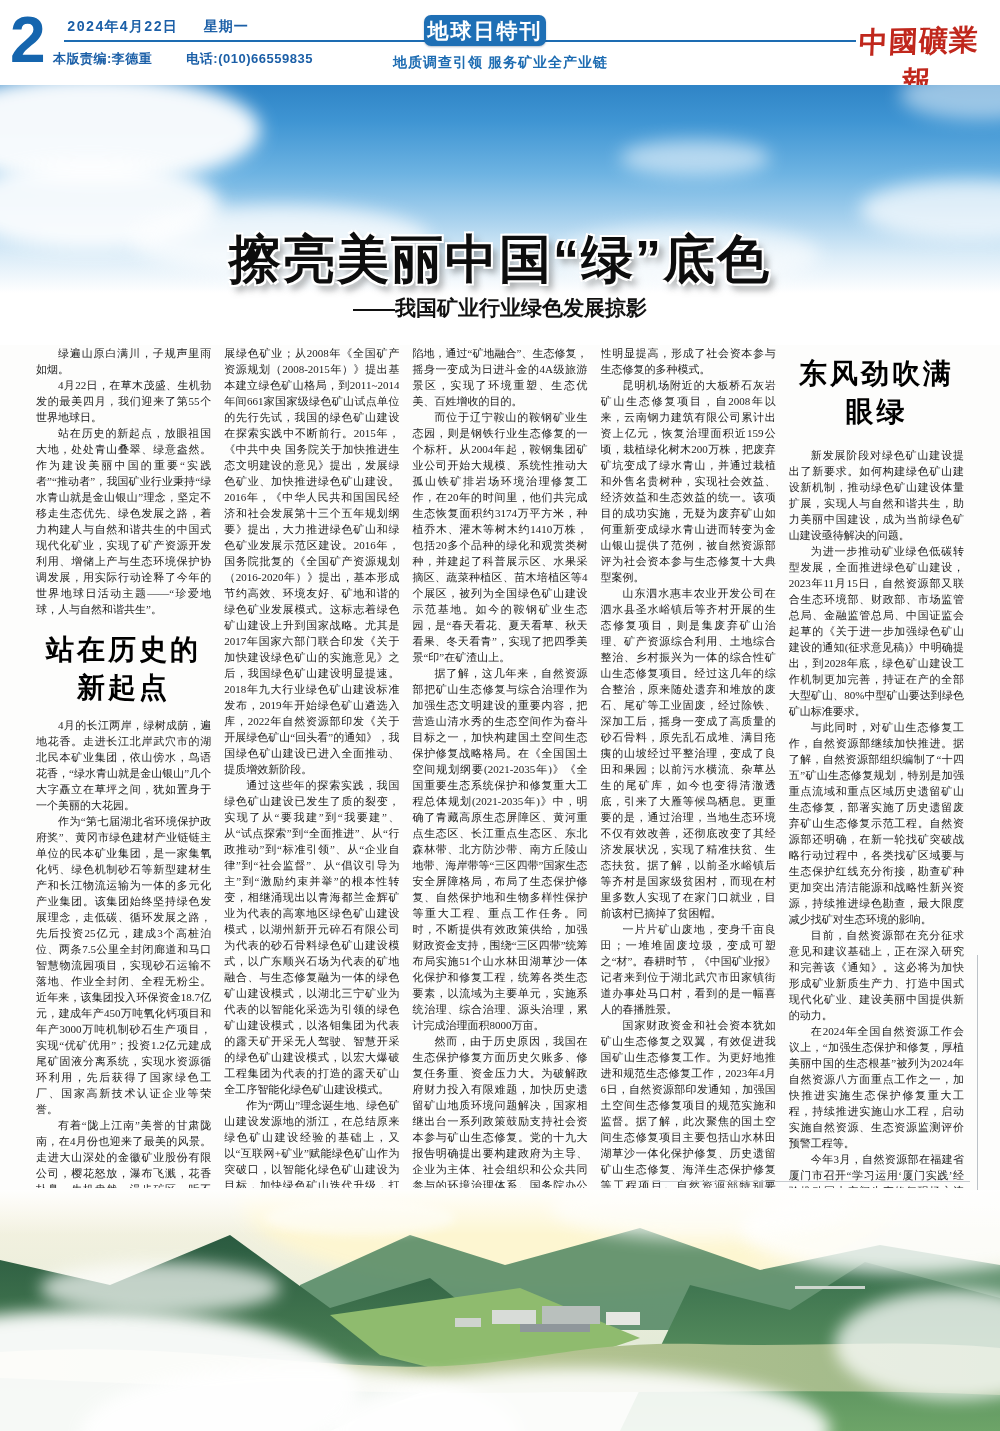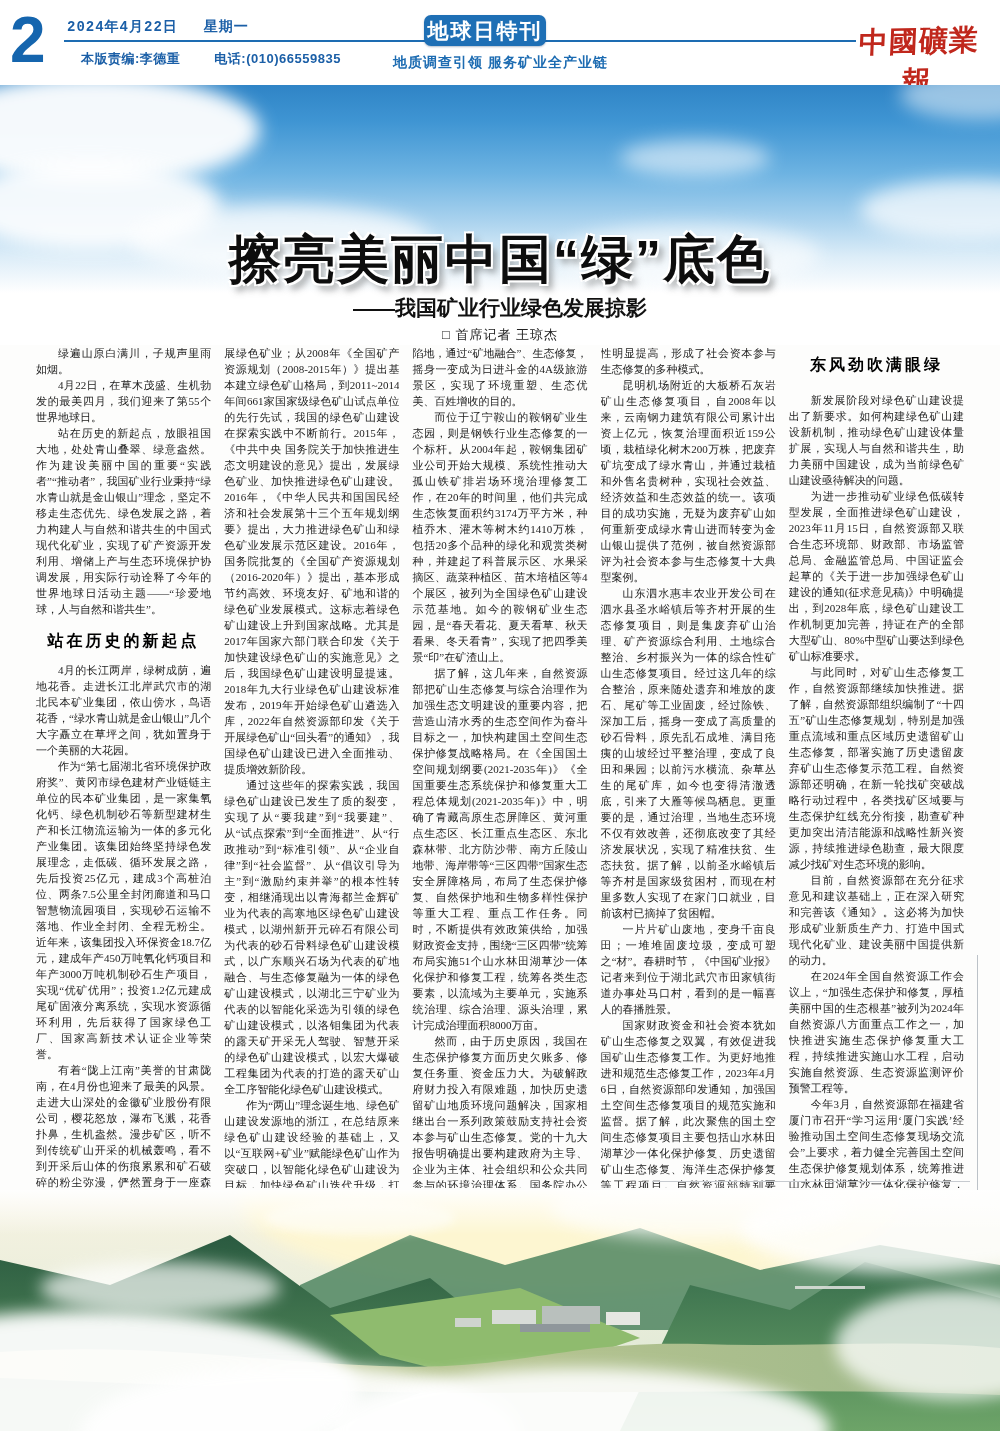--- a/index.html
+++ b/index.html
@@ -7,21 +7,21 @@
         font-family:"Liberation Serif","DejaVu Serif",serif;color:#1a1a1a;}
 
   
   .header{position:absolute;top:0;left:0;width:1000px;height:85px;background:#fff;}
   .pagenum{position:absolute;left:10px;top:8px;font-family:"Liberation Sans","DejaVu Sans",sans-serif;
            font-weight:bold;font-size:64px;line-height:64px;color:#1565ae;}
   .h-rule{position:absolute;left:64px;top:40px;width:792px;height:2px;background:#1d6cb2;}
   .date-line{position:absolute;left:67px;top:18px;font-family:Liberation Mono, monospace;
              font-weight:bold;font-size:14px;color:#1b5fa7;letter-spacing:1px;}
   .date-line .wd{margin-left:26px;}
-  .editor-line{position:absolute;left:81px;top:50px;font-family:"Liberation Sans","DejaVu Sans",sans-serif;
+  .editor-line{position:absolute;left:53px;top:50px;font-family:"Liberation Sans","DejaVu Sans",sans-serif;
                font-weight:bold;font-size:13px;color:#1b5fa7;letter-spacing:.5px;}
   .editor-line .ph{margin-left:34px;}
   .special-box{position:absolute;left:424px;top:15px;width:122px;height:31px;background:#1e6fb5;
                border-radius:7px;color:#fff;font-family:"Liberation Sans","DejaVu Sans",sans-serif;
                font-weight:bold;font-size:21px;line-height:31px;text-align:center;letter-spacing:2px;
                box-shadow:0 1px 2px rgba(0,40,90,.3);}
   .tagline{position:absolute;left:393px;top:54px;font-family:"Liberation Sans","DejaVu Sans",sans-serif;
            font-weight:bold;font-size:14px;color:#1d6cb2;letter-spacing:1px;}
   .masthead{position:absolute;right:12px;top:22px;width:140px;text-align:center;color:#c0271c;
             font-family:"DejaVu Serif","Liberation Serif",serif;font-weight:bold;font-size:29px;
@@ -46,21 +46,21 @@
        font-family:"Liberation Sans","DejaVu Sans",sans-serif;font-weight:bold;font-size:21px;color:#111;}
   .headline-byline{position:absolute;top:241px;left:0;width:100%;text-align:center;
        font-family:"Liberation Sans","DejaVu Sans",sans-serif;font-size:13px;color:#222;letter-spacing:1px;}
 
   
   .columns{position:absolute;top:345px;left:36px;width:928px;height:843px;display:flex;gap:13px;}
   .col{flex:1 1 0;overflow:hidden;text-align:justify;}
   .col p{margin:0;font-size:11px;line-height:16px;text-indent:2em;color:#1c1c1c;}
   .col p.cont{text-indent:0;}
   .col h2{margin:14px 0 10px;font-family:"Liberation Sans","DejaVu Sans",sans-serif;font-weight:bold;
-          font-size:16px;letter-spacing:3px;text-align:center;color:#000;}
+          font-size:28px;letter-spacing:3px;text-align:center;color:#000;}
   .col h2:first-child{margin-top:10px;margin-bottom:16px;}
 
   .end-rule{position:absolute;left:652px;top:1181px;width:318px;height:1px;background:#c6cacf;}
   .right-edge{position:absolute;left:977px;top:955px;width:1px;height:360px;background:#bcc2c8;}
 
   
   .photo{position:absolute;top:1190px;left:0;width:1000px;height:241px;overflow:hidden;background:#cfe0cd;}
   .photo svg{display:block;}
 </style>
 </head>
@@ -85,21 +85,20 @@
   <div class="sky">
     <div class="cloud c1"></div>
     <div class="cloud c2"></div>
     <div class="cloud c3"></div>
     <div class="cloud c4"></div>
     <div class="cloud c5"></div>
     <div class="cloud c6"></div>
     <div class="cloud c7"></div>
     <div class="headline-title">擦亮美丽中国“绿”底色</div>
     <div class="headline-sub">——我国矿业行业绿色发展掠影</div>
-    <div class="headline-byline">□ 首席记者 王琼杰</div>
   </div>
 
   <div class="columns">
     <div class="col">
         <p>绿遍山原白满川，子规声里雨如烟。</p>
         <p>4月22日，在草木茂盛、生机勃发的最美四月，我们迎来了第55个世界地球日。</p>
         <p>站在历史的新起点，放眼祖国大地，处处青山叠翠、绿意盎然。作为建设美丽中国的重要“实践者”“推动者”，我国矿业行业秉持“绿水青山就是金山银山”理念，坚定不移走生态优先、绿色发展之路，着力构建人与自然和谐共生的中国式现代化矿业，实现了矿产资源开发利用、增储上产与生态环境保护协调发展，用实际行动诠释了今年的世界地球日活动主题——“珍爱地球，人与自然和谐共生”。</p>
         <h2>站在历史的新起点</h2>
         <p>4月的长江两岸，绿树成荫，遍地花香。走进长江北岸武穴市的湖北民本矿业集团，依山傍水，鸟语花香，“绿水青山就是金山银山”几个大字矗立在草坪之间，犹如置身于一个美丽的大花园。</p>
         <p>作为“第七届湖北省环境保护政府奖”、黄冈市绿色建材产业链链主单位的民本矿业集团，是一家集氧化钙、绿色机制砂石等新型建材生产和长江物流运输为一体的多元化产业集团。该集团始终坚持绿色发展理念，走低碳、循环发展之路，先后投资25亿元，建成3个高桩泊位、两条7.5公里全封闭廊道和马口智慧物流园项目，实现砂石运输不落地、作业全封闭、全程无粉尘。近年来，该集团投入环保资金18.7亿元，建成年产450万吨氧化钙项目和年产3000万吨机制砂石生产项目，实现“优矿优用”；投资1.2亿元建成尾矿固液分离系统，实现水资源循环利用，先后获得了国家绿色工厂、国家高新技术认证企业等荣誉。</p>

